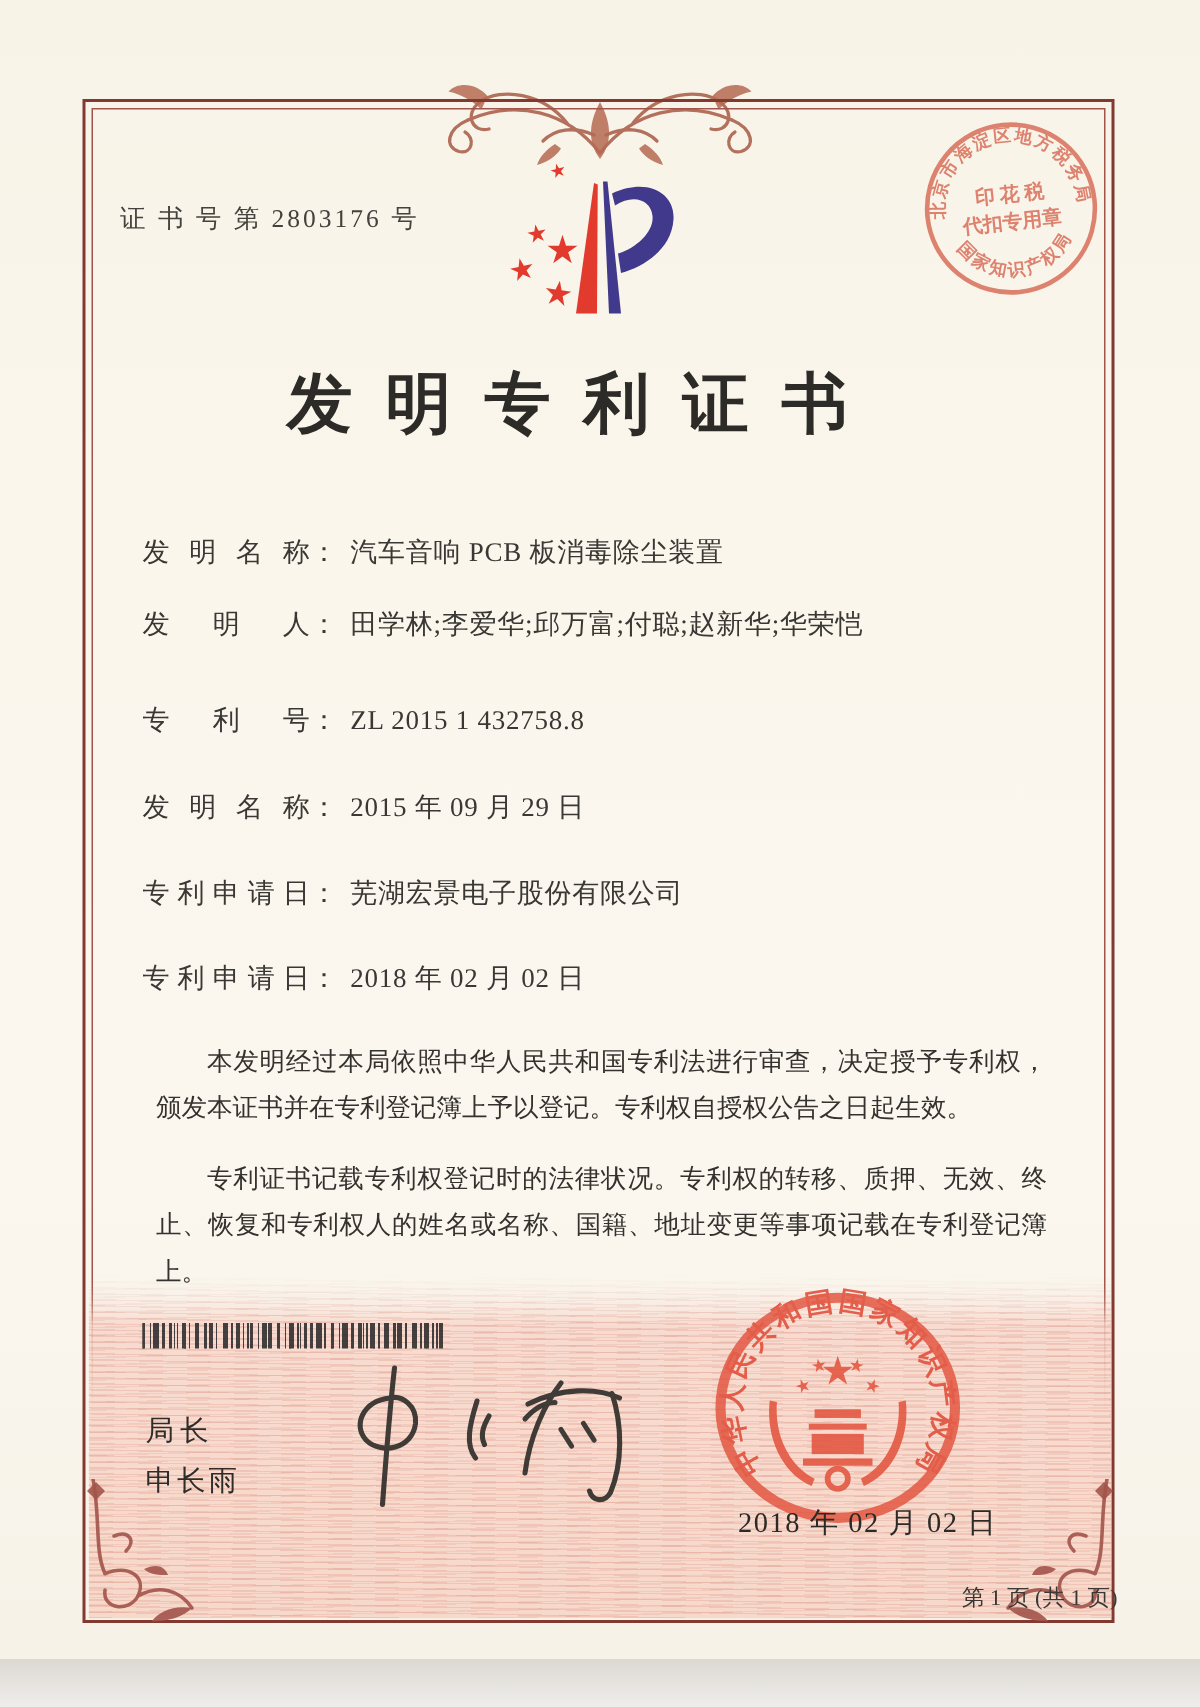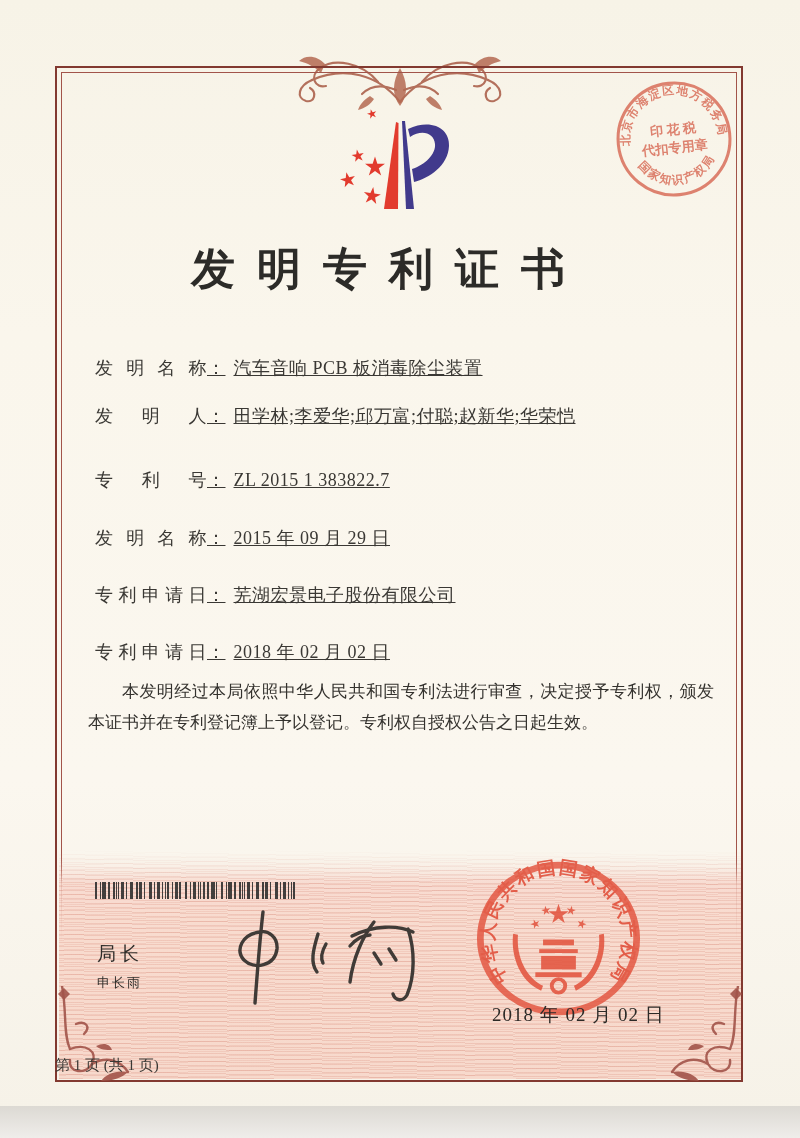--- a/index.html
+++ b/index.html
@@ -38,41 +38,41 @@
     position:absolute;left:80px;top:134px;font-size:17px;color:#44423e;
     letter-spacing:2px;
   }
   .title{
     position:absolute;left:-11px;top:240px;width:800px;text-align:center;
     font-size:44px;font-weight:bold;letter-spacing:22px;color:#2c2b28;
   }
   .stamp{position:absolute;left:614px;top:79px;width:120px;height:120px;transform:rotate(-6deg);opacity:.85;}
   .logo{position:absolute;left:328px;top:96px;width:155px;height:140px;}
   .fields{position:absolute;left:95px;top:0;width:640px;}
-  .frow{position:absolute;left:0;font-size:18px;color:#3a3834;white-space:nowrap;letter-spacing:.5px;text-decoration:underline;}
+  .frow{position:absolute;left:0;font-size:18px;color:#3a3834;white-space:nowrap;letter-spacing:.5px;}
   .flabel{display:inline-block;width:112px;text-align:justify;text-align-last:justify;vertical-align:bottom;}
   .fvalue{margin-left:8px;}
   .body-text{
     position:absolute;left:88px;top:676px;width:626px;
     font-size:17px;line-height:31px;text-align:justify;color:#34322e;
   }
-  .body-text p{margin:0;text-indent:2em;}
+  .body-text p{margin:16px;text-indent:2em;}
   .barcode{
     position:absolute;left:95px;top:882px;width:203px;height:17px;
     background:
       repeating-linear-gradient(90deg,#2b2b2b 0 2px,rgba(0,0,0,0) 2px 5px,#2b2b2b 5px 6px,rgba(0,0,0,0) 6px 8px,#2b2b2b 8px 11px,rgba(0,0,0,0) 11px 13px,#2b2b2b 13px 14px,rgba(0,0,0,0) 14px 18px),
       repeating-linear-gradient(90deg,#2b2b2b 0 1px,rgba(0,0,0,0) 1px 7px);
     opacity:.88;
   }
   .sig-title{position:absolute;left:97px;top:941px;font-size:19px;font-family:Liberation Serif, serif;color:#2e2c29;letter-spacing:4px;text-align:center;}
-  .sig-name{position:absolute;left:97px;top:974px;font-size:13px;font-family:"Liberation Sans","DejaVu Sans",sans-serif;color:#2e2c29;letter-spacing:2px;}
+  .sig-name{position:absolute;left:97px;top:974px;font-size:19px;font-family:"Liberation Sans","DejaVu Sans",sans-serif;color:#2e2c29;letter-spacing:2px;}
   .signature{position:absolute;left:222px;top:906px;width:200px;height:102px;}
   .seal{position:absolute;left:462px;top:843px;width:193px;height:193px;opacity:.92;}
   .seal-date{position:absolute;left:492px;top:1002px;font-size:19px;color:#2c2a27;letter-spacing:1px;white-space:nowrap;}
-  .footer{position:absolute;left:55px;top:1056px;width:690px;text-align:left;font-size:15px;color:#3a3834;}
+  .footer{position:absolute;left:55px;top:1056px;width:690px;text-align:right;font-size:15px;color:#3a3834;}
   .ornament-top{position:absolute;left:278px;top:40px;width:244px;height:78px;}
   .corner{position:absolute;width:88px;height:96px;}
   .corner.bl{left:56px;top:986px;}
   .corner.br{left:656px;top:986px;transform:scaleX(-1);}
   .edge-strip{position:absolute;left:0;top:1106px;width:800px;height:32px;background:linear-gradient(to bottom,#dcd9d3,#efedea);}
 </style>
 </head>
 <body>
 
 <div class="paper">
@@ -127,20 +127,21 @@
       <path d="M20,38 C30,34 35,41 28,48"></path>
       <path d="M36,78 C50,70 64,74 72,86"></path>
     </g>
     <g fill="#a2544a" opacity=".9">
       <path d="M72,86 C60,84 50,88 45,95 C56,95 66,92 72,86 Z"></path>
       <path d="M2,8 L8,2 L14,8 L8,14 Z"></path>
       <path d="M40,60 C48,56 54,58 56,64 C50,64 44,64 40,60 Z"></path>
     </g>
   </svg>
 
+  <div class="cert-no">证 书 号 第 2803176 号</div>
 
   <svg class="logo" viewBox="0 0 155 140">
     <defs>
       <path id="star" d="M0,-1 L0.224,-0.309 L0.951,-0.309 L0.363,0.118 L0.588,0.809 L0,0.382 L-0.588,0.809 L-0.363,0.118 L-0.951,-0.309 L-0.224,-0.309 Z"></path>
     </defs>
     <g fill="#e23b2e">
       <use href="#star" transform="translate(44,18) scale(5) rotate(-15)"></use>
       <use href="#star" transform="translate(30,60) scale(6.5) rotate(-10)"></use>
       <use href="#star" transform="translate(47,71) scale(10.5)"></use>
       <use href="#star" transform="translate(20,84) scale(8) rotate(-12)"></use>
@@ -170,35 +171,36 @@
   <div class="title">发明专利证书</div>
 
   <div class="fields">
     <div class="frow" style="top:356px">
       <span class="flabel">发明名称</span><span>：</span><span class="fvalue">汽车音响 PCB 板消毒除尘装置</span>
     </div>
     <div class="frow" style="top:404px">
       <span class="flabel">发明人</span><span>：</span><span class="fvalue">田学林;李爱华;邱万富;付聪;赵新华;华荣恺</span>
     </div>
     <div class="frow" style="top:468px">
-      <span class="flabel">专利号</span><span>：</span><span class="fvalue">ZL 2015 1 383822.7</span>
+      <span class="flabel">专利号</span><span>：</span><span class="fvalue">ZL 2015 1 432758.8</span>
     </div>
     <div class="frow" style="top:526px">
       <span class="flabel">发明名称</span><span>：</span><span class="fvalue">2015 年 09 月 29 日</span>
     </div>
     <div class="frow" style="top:583px">
       <span class="flabel">专利申请日</span><span>：</span><span class="fvalue">芜湖宏景电子股份有限公司</span>
     </div>
     <div class="frow" style="top:640px">
       <span class="flabel">专利申请日</span><span>：</span><span class="fvalue">2018 年 02 月 02 日</span>
     </div>
   </div>
 
   <div class="body-text">
     <p>本发明经过本局依照中华人民共和国专利法进行审查，决定授予专利权，颁发本证书并在专利登记簿上予以登记。专利权自授权公告之日起生效。</p>
+    <p>专利证书记载专利权登记时的法律状况。专利权的转移、质押、无效、终止、恢复和专利权人的姓名或名称、国籍、地址变更等事项记载在专利登记簿上。</p>
   </div>
 
   <div class="barcode"></div>
 
   <div class="sig-title">局长</div>
   <div class="sig-name">申长雨</div>
 
   <svg class="signature" viewBox="0 0 200 102">
     <g stroke="#2d2b28" stroke-width="3.4" fill="none" stroke-linecap="round" opacity=".9">
       <path d="M38,26 C20,28 13,44 22,54 C32,64 53,60 55,43 C56,31 46,24 38,26 Z"></path>

